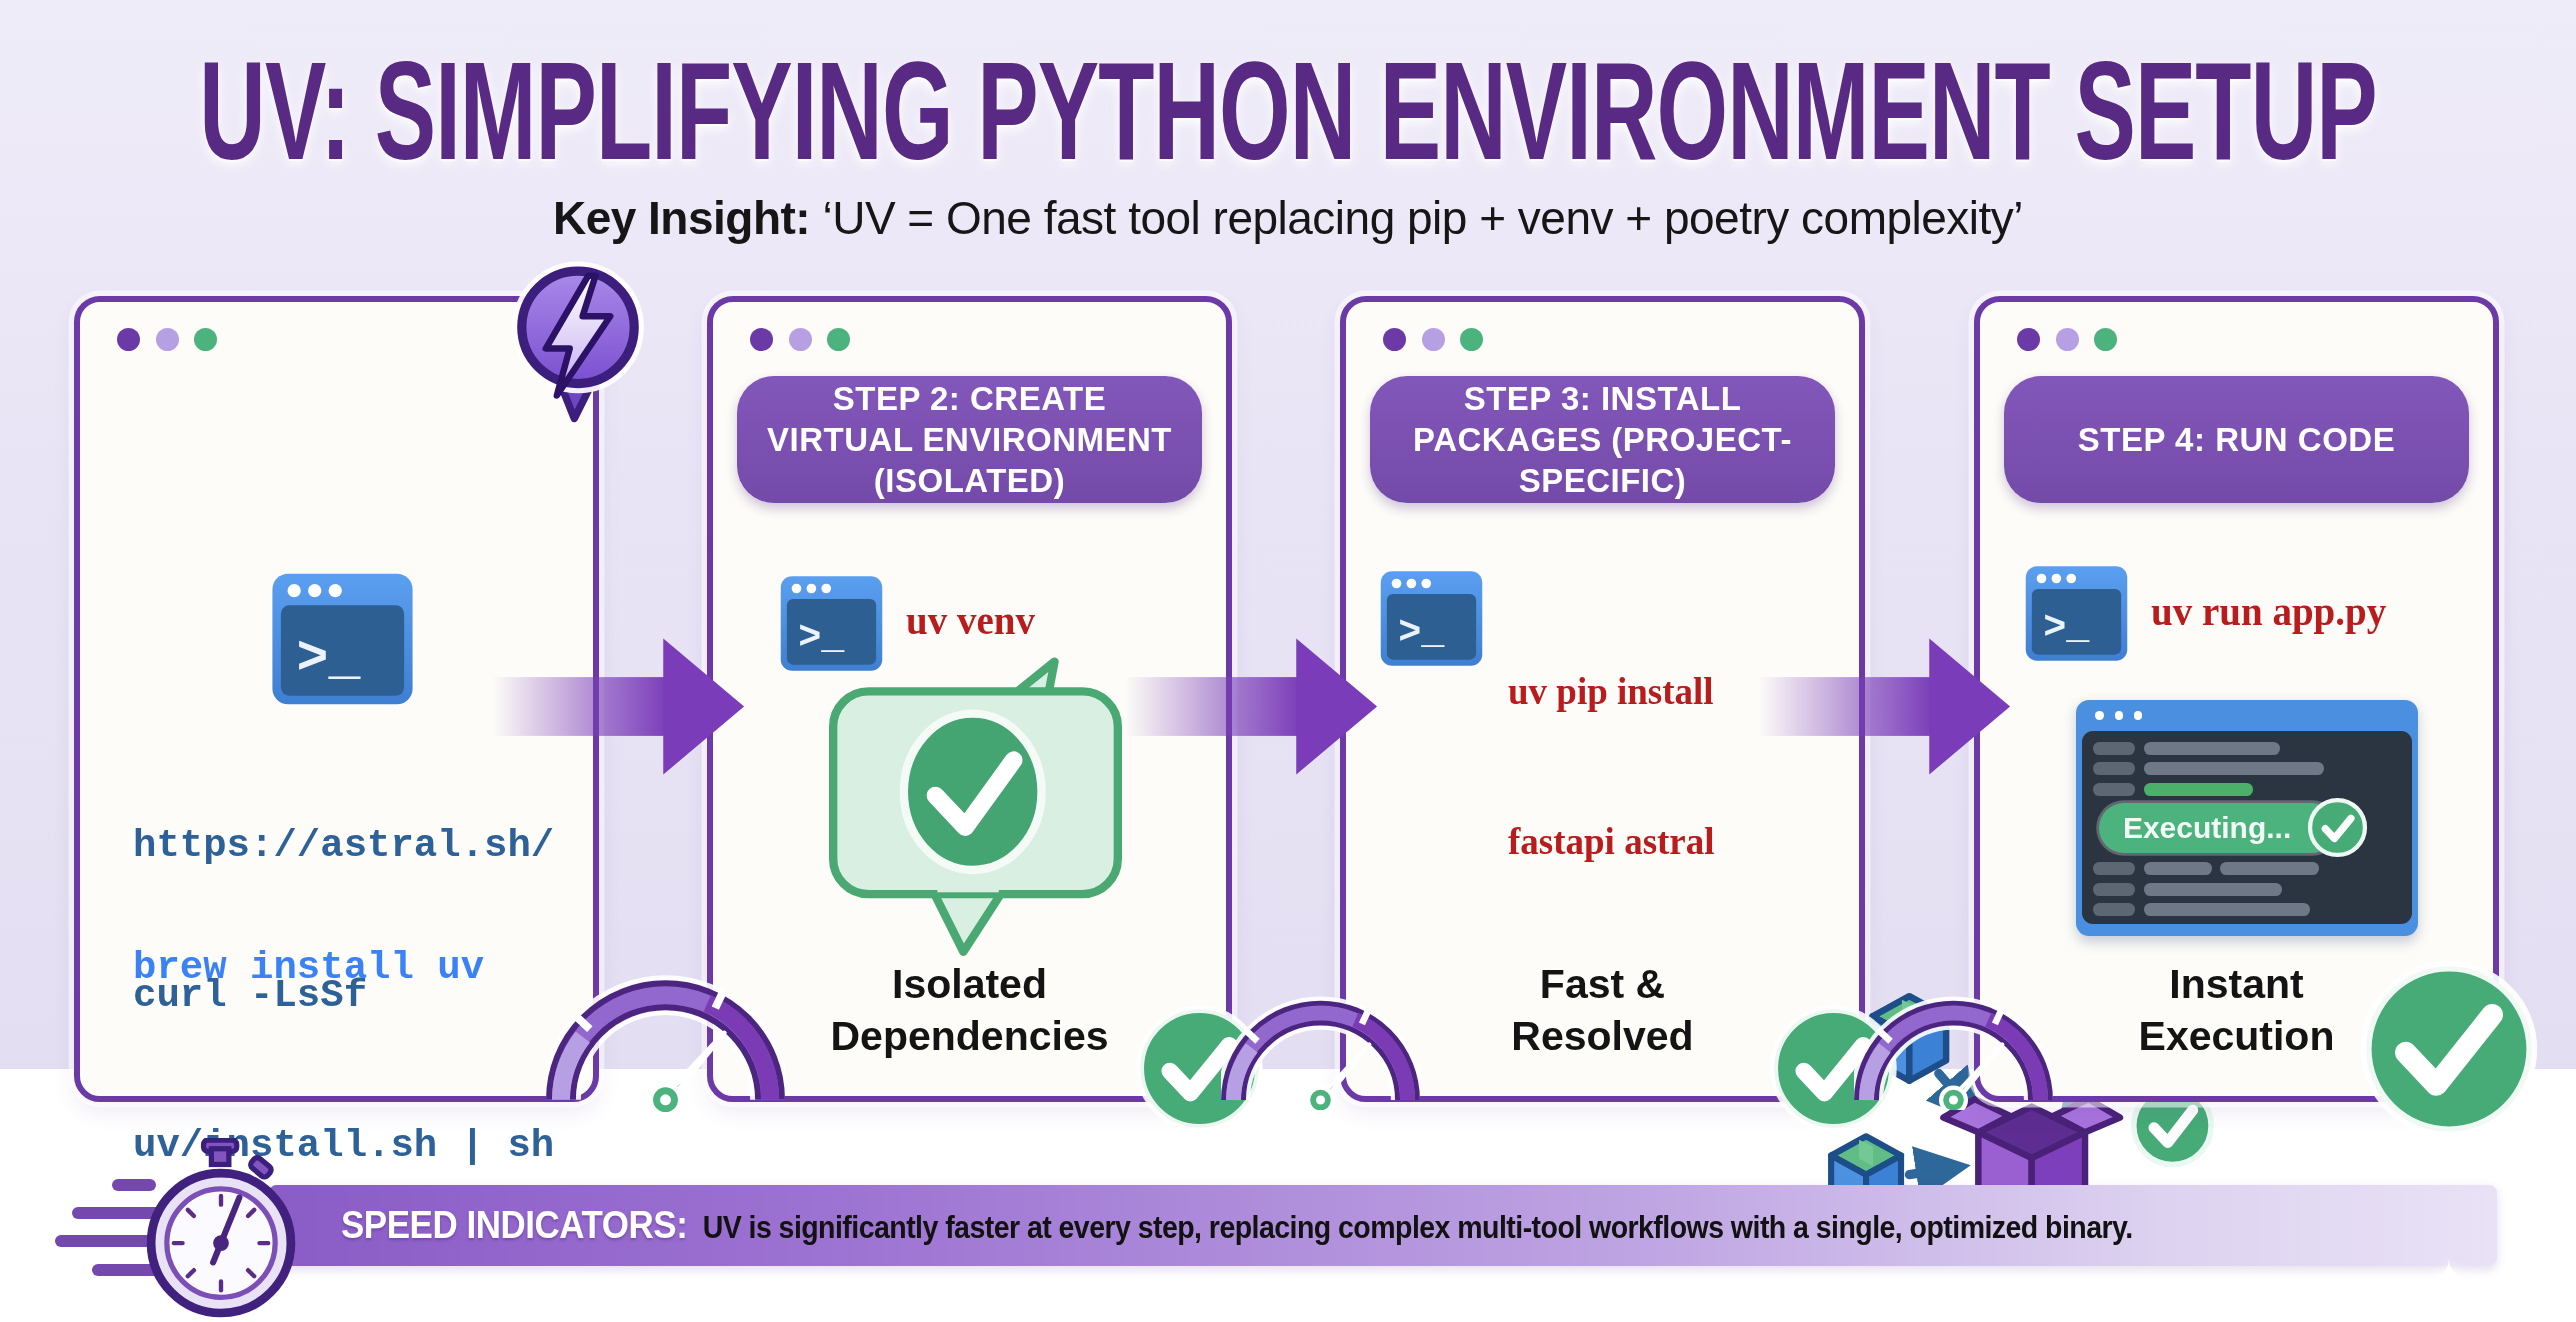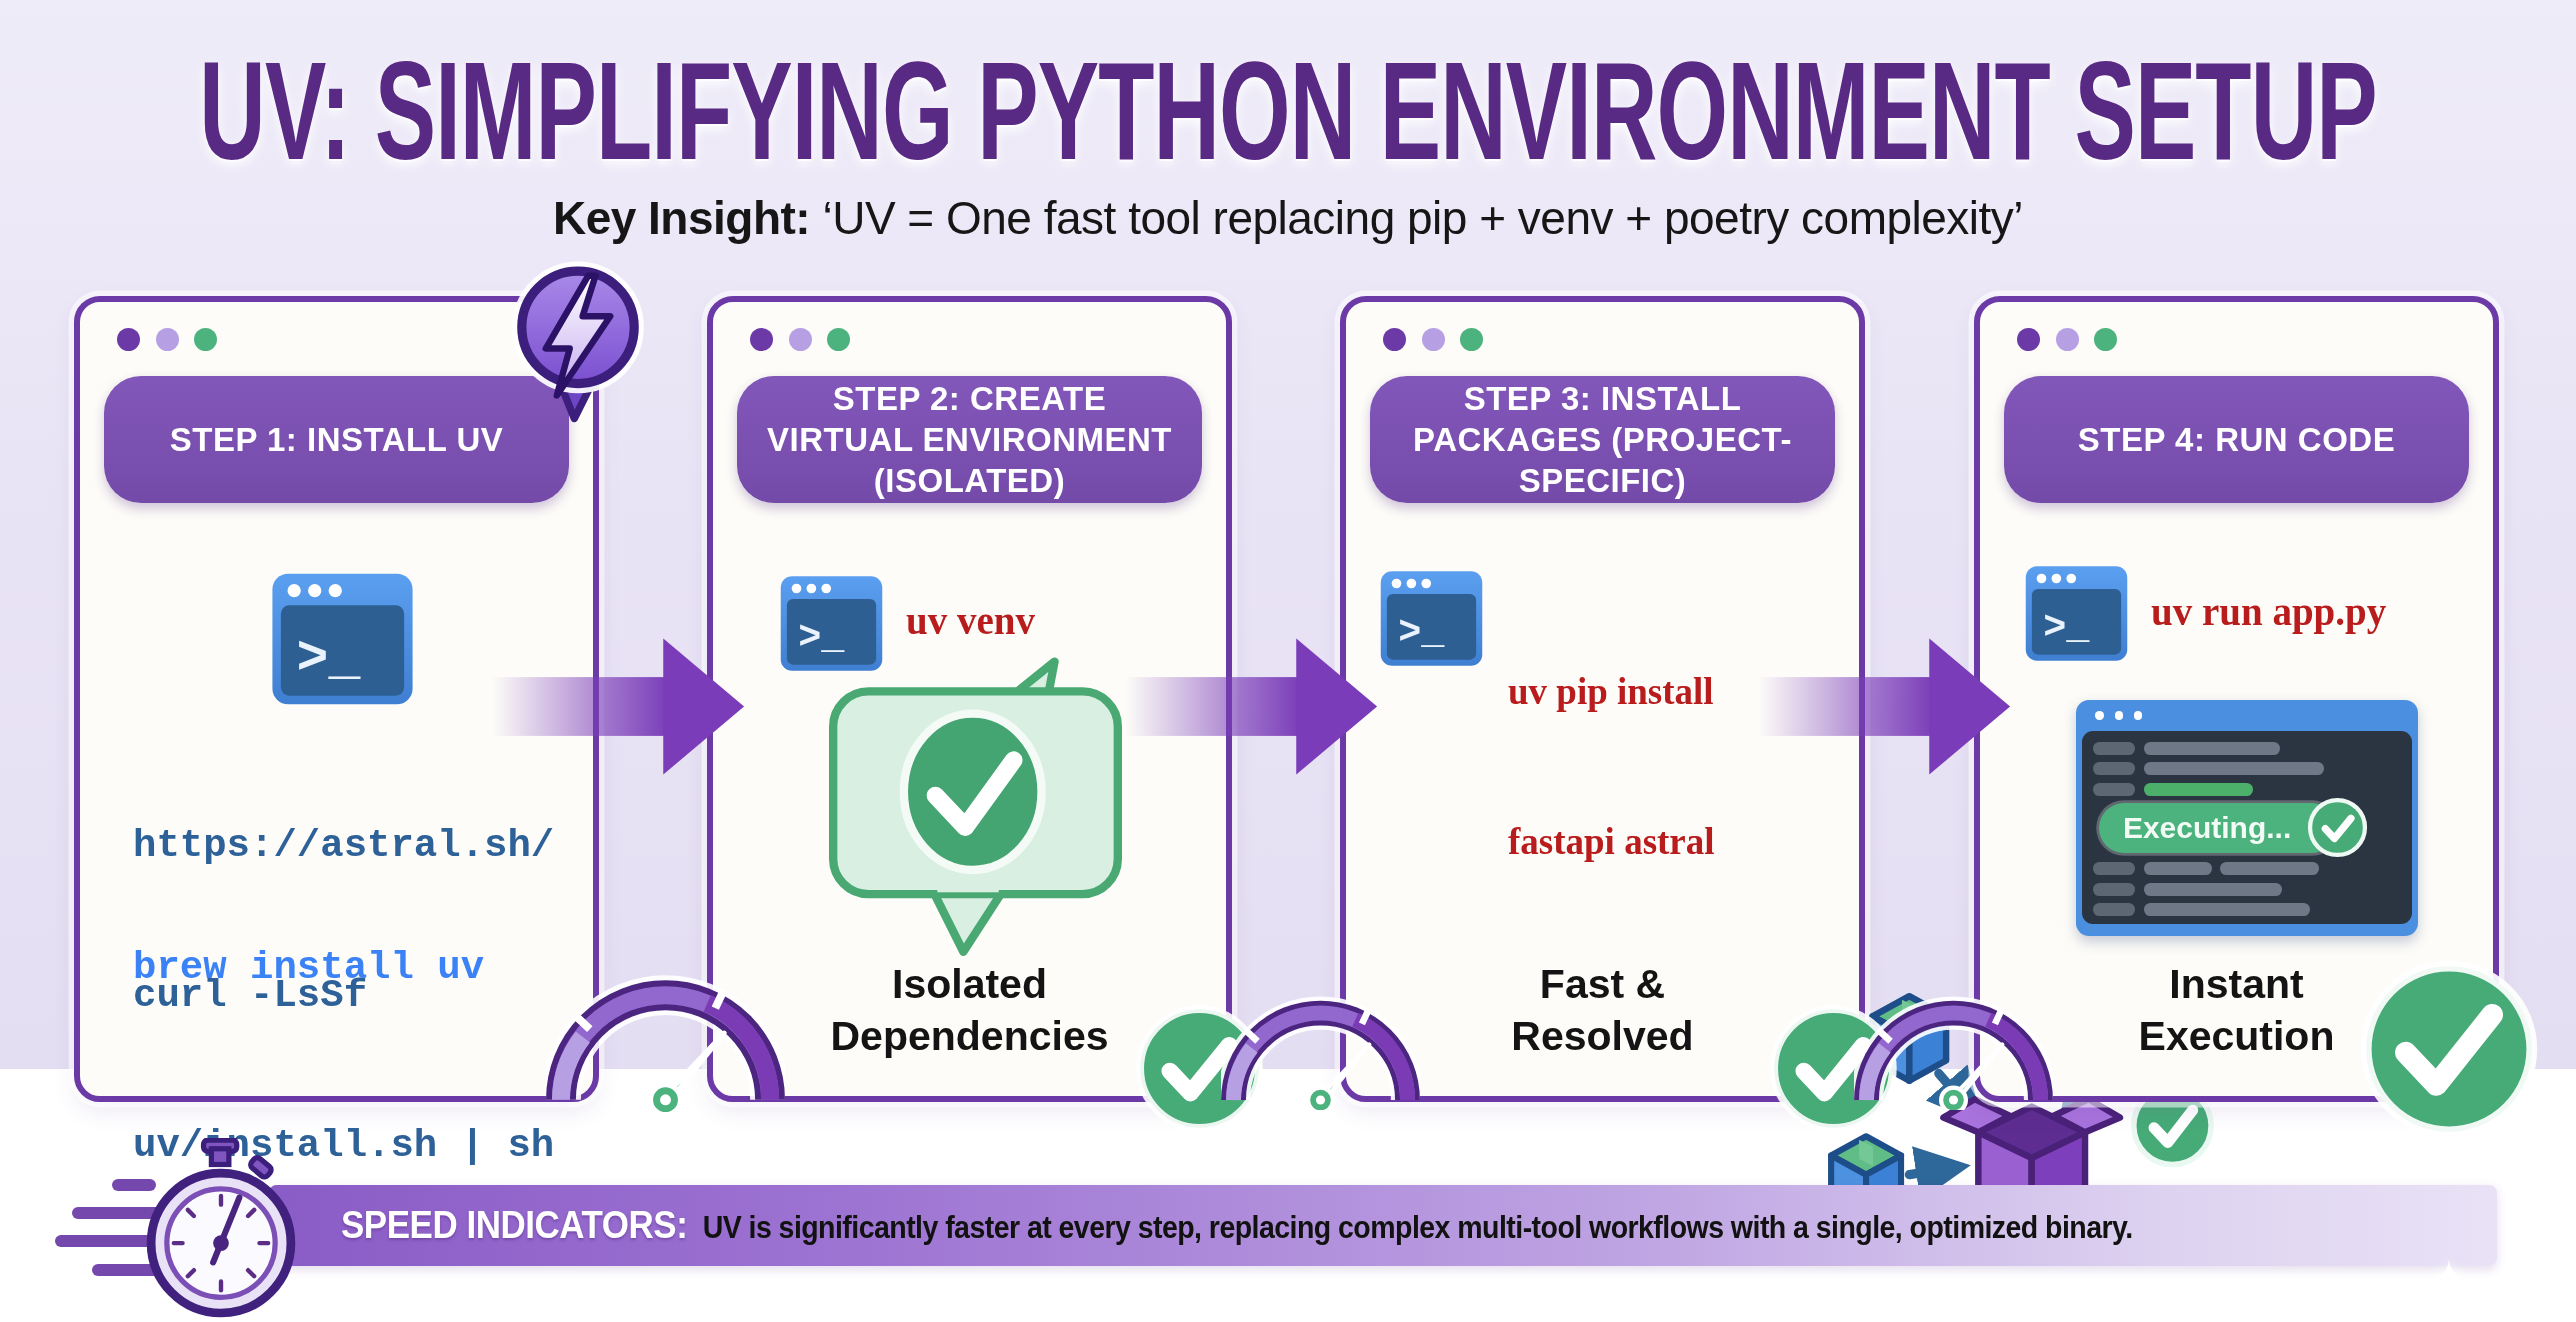--- a/index.html
+++ b/index.html
@@ -114,23 +114,20 @@
     <span class="ki">Key Insight:</span>
     <span>‘UV = One fast tool replacing pip + venv + poetry complexity’</span>
   </div>
 
   <section class="card c1">
     <div class="dots">
       <span class="dot dot-a"></span>
       <span class="dot dot-b"></span>
       <span class="dot dot-c"></span>
     </div>
-    <div class="pill">
-      <span>STEP 1: INSTALL UV</span>
-    </div>
     <svg class="term" style="left:190px;top:269px" width="145" height="136" viewBox="0 0 120 112">
       <rect x="2" y="2" width="116" height="108" rx="13" fill="url(#termfg)"></rect>
       <circle cx="20" cy="16" r="5.5" fill="#fff"></circle>
         <circle cx="37" cy="16" r="5.5" fill="#fff"></circle>
         <circle cx="54" cy="16" r="5.5" fill="#fff"></circle>
       <rect x="9" y="28" width="102" height="75" rx="7" fill="#2d5f92"></rect>
       <text x="22" y="84" font-family="Liberation Mono, monospace" font-weight="700" font-size="44" fill="#eaf2fb">&gt;_</text>
     </svg>
     <div class="codeblock">
       <div>https://astral.sh/</div>

